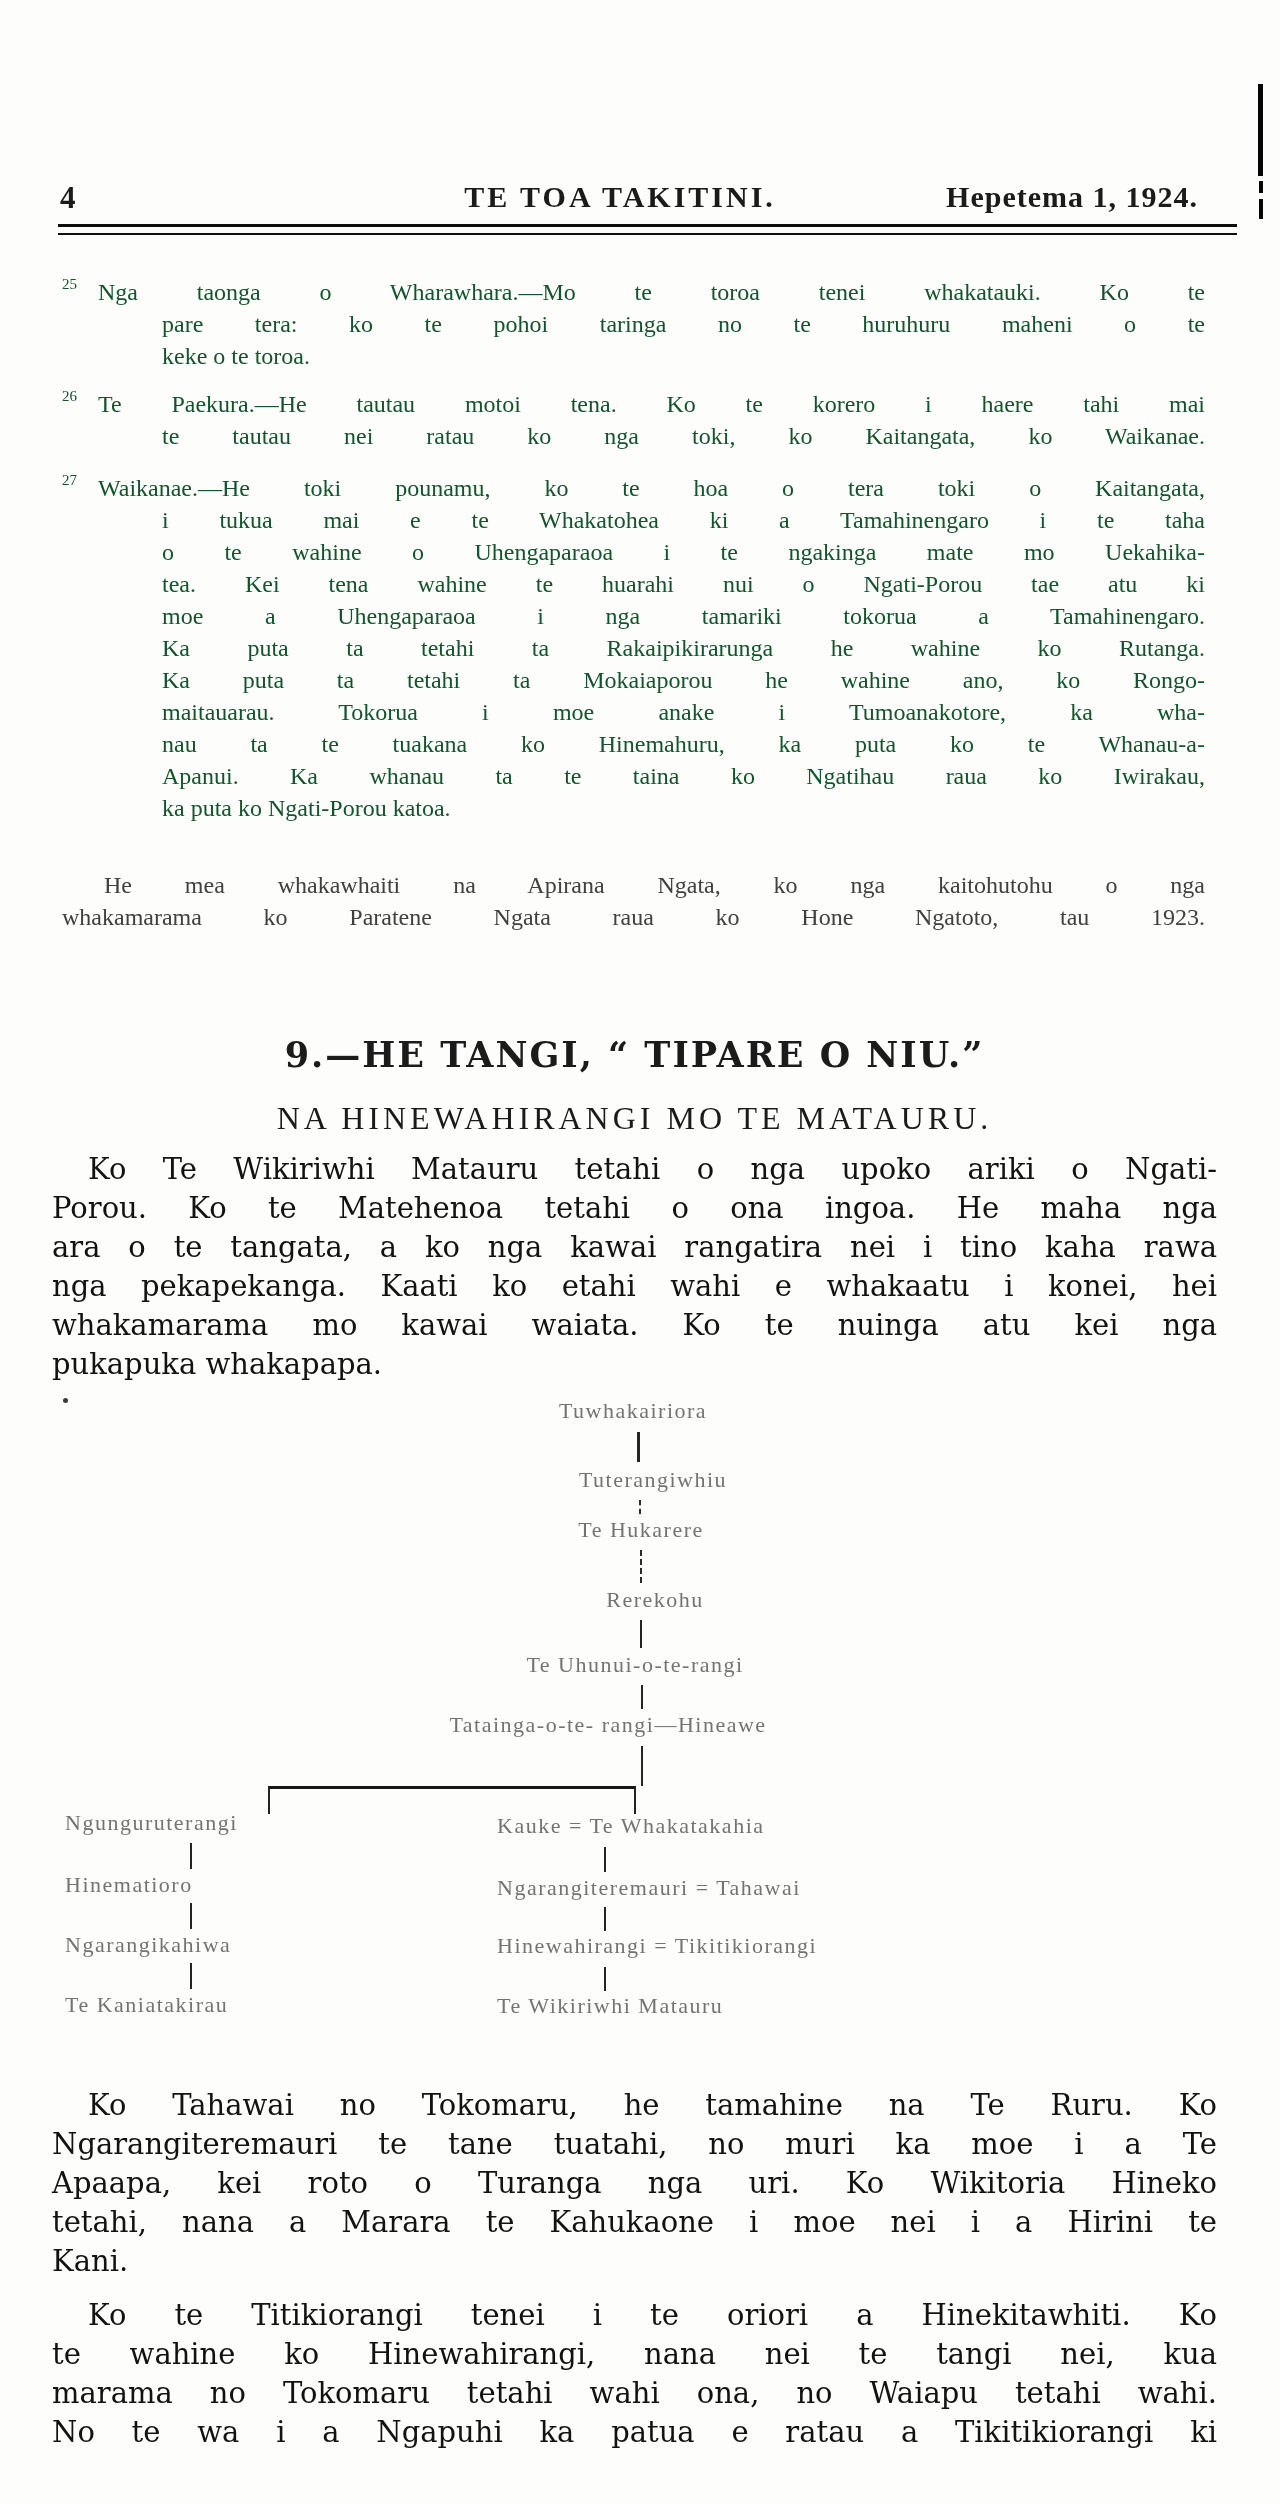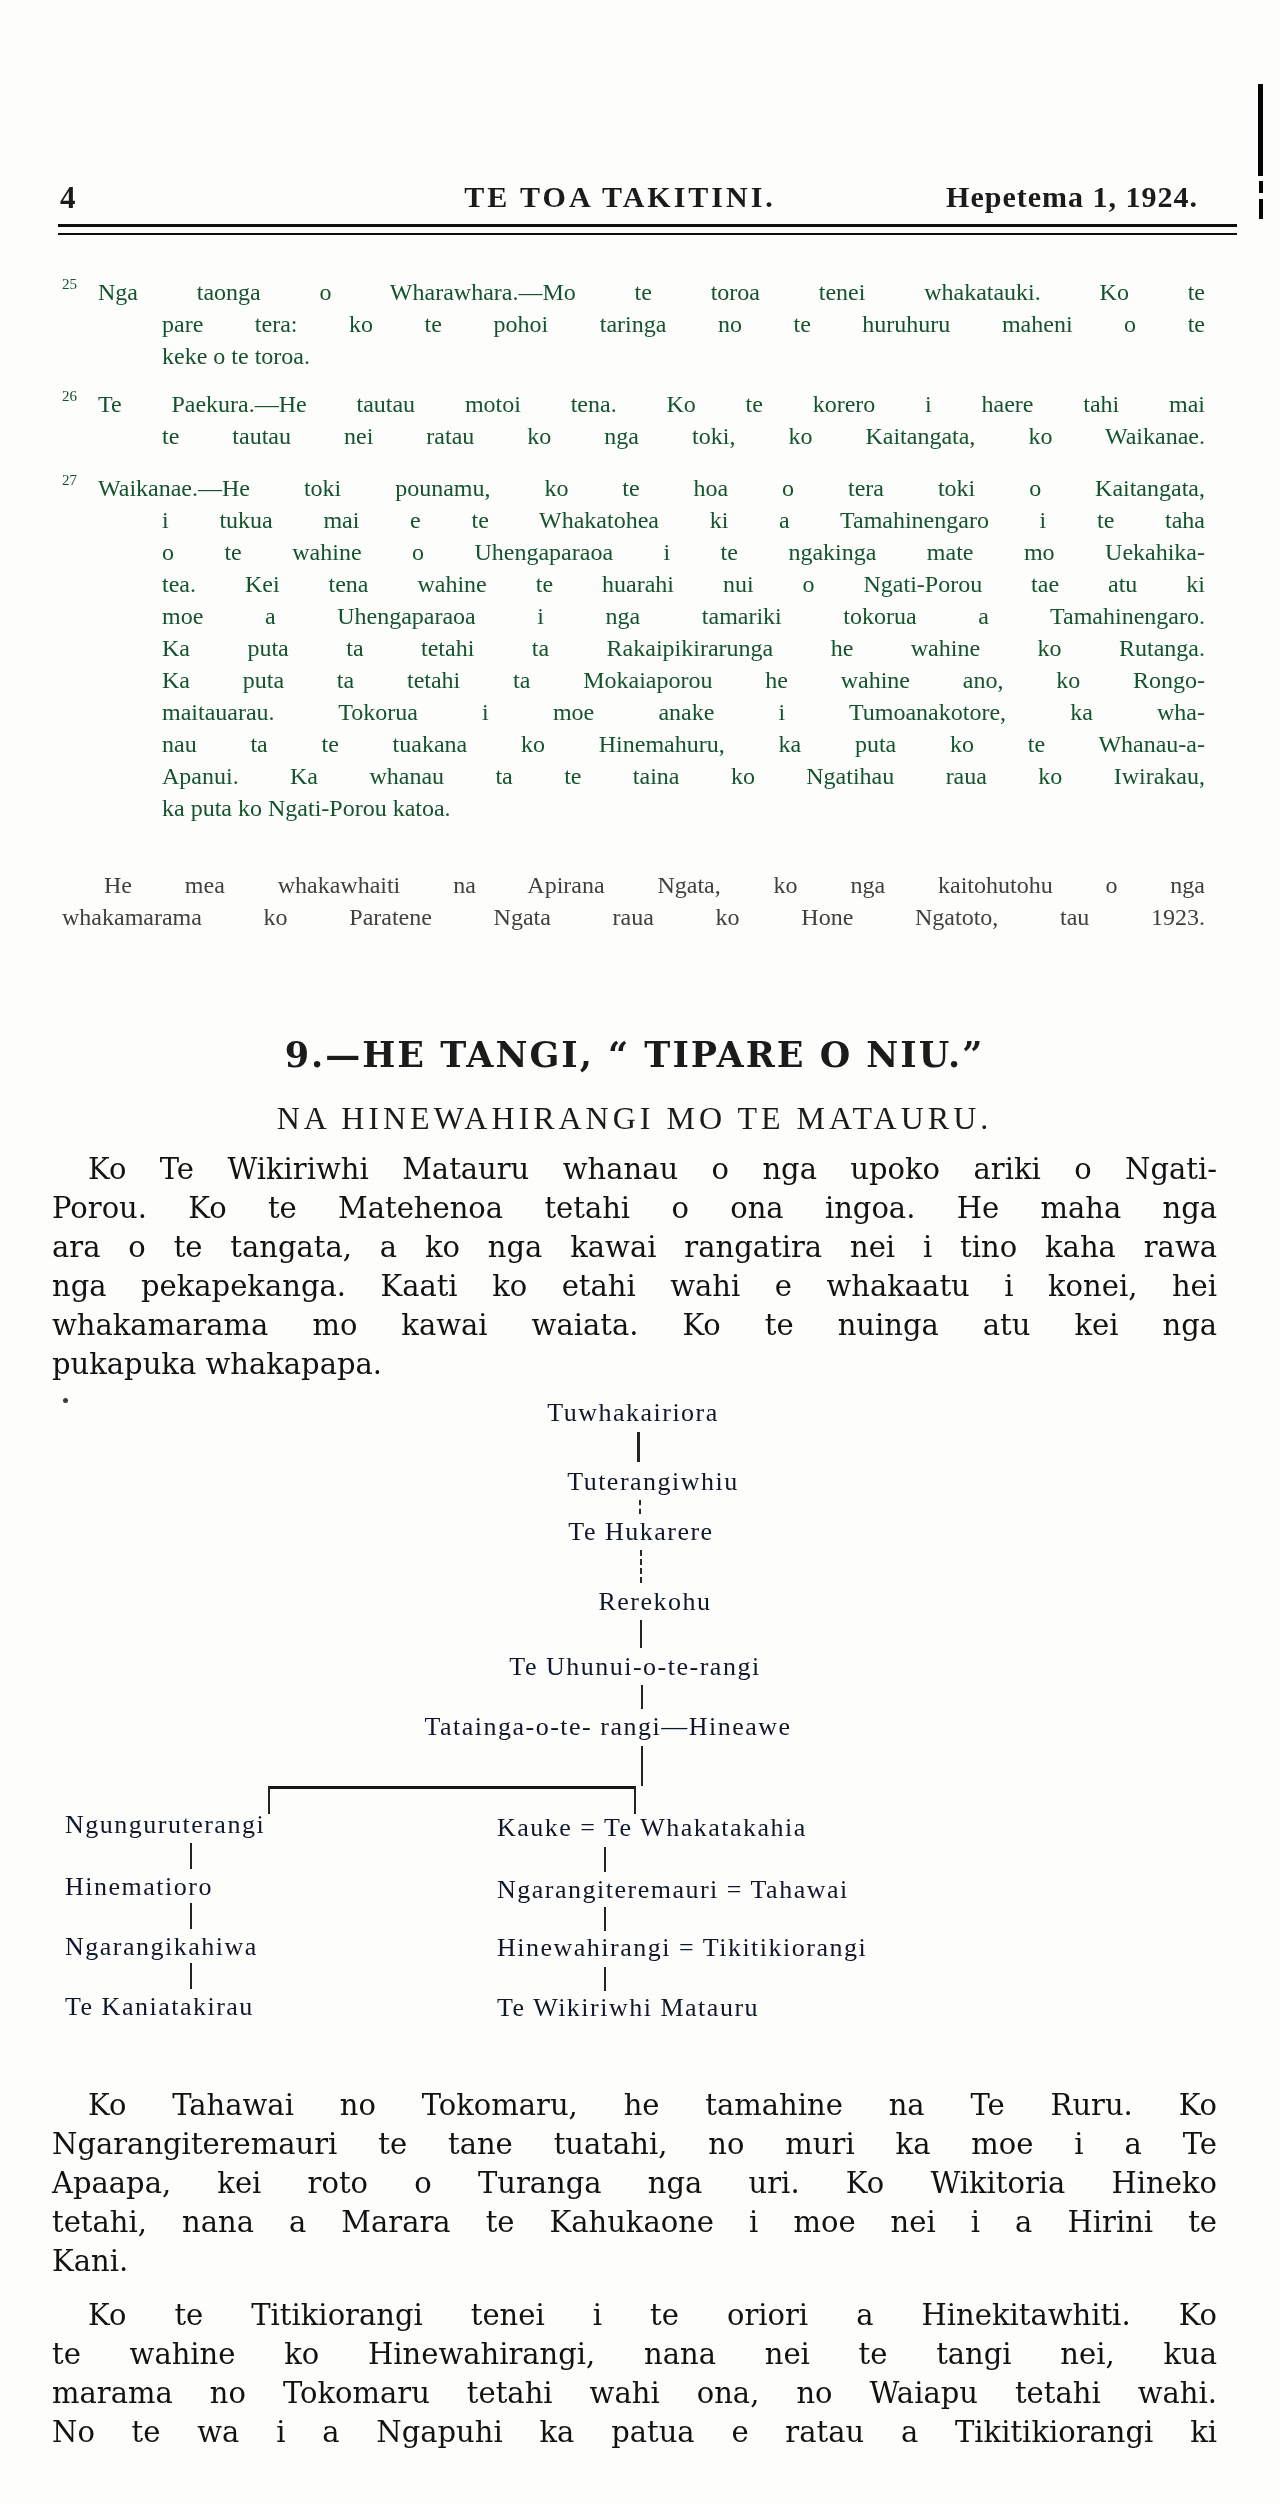--- a/index.html
+++ b/index.html
@@ -42,21 +42,21 @@
   
   .section-heading { left:52px; top:1034px; width:1165px; text-align:center; font-size:35px; font-weight:bold; letter-spacing:2px; font-family:"DejaVu Serif","Liberation Serif",serif; }
   .section-subheading { left:52px; top:1100px; width:1165px; text-align:center; font-size:32px; letter-spacing:4px; }
   .body-para { left:52px; top:0; width:1165px; font-size:29px; line-height:39px; color:#121212; font-family:"DejaVu Serif","Liberation Serif",serif; }
   .body-para .jline:first-child { text-indent:36px; }
   .intro-para  { top:1150px; }
   .tahawai-para{ top:2086px; }
   .final-para  { top:2296px; }
 
   
-  .wname { position:absolute; font-size:26px; letter-spacing:1.5px; white-space:nowrap; color:#0f172a;font-family:Liberation Serif, serif; }
+  .wname { position:absolute; font-size:22px; letter-spacing:1.5px; white-space:nowrap; color:#737373;font-family:Liberation Serif, serif; }
   .wname.centered { transform:translateX(-50%); }
   .vline { position:absolute; width:2px; background:#242424; }
   .vline.dashed { width:0; background:none; border-left:2px dashed #2a2a2a; }
   .branch-line { position:absolute; left:268px; top:1786px; width:368px; height:3px; background:#161616; }
   .branch-tick { position:absolute; width:2px; height:27px; background:#242424; top:1787px; }
 
   
   .edge-line  { left:1258px; top:84px;  width:5px; height:92px; background:#050505; }
   .edge-dash1 { left:1259px; top:181px; width:4px; height:12px; background:#050505; }
   .edge-dash2 { left:1259px; top:199px; width:4px; height:20px; background:#050505; }
@@ -114,21 +114,21 @@
 
   <div class="abs attribution-paragraph force-just">
       <div class="jline">He mea whakawhaiti na Apirana Ngata, ko nga kaitohutohu o nga</div>
       <div class="jline cont last">whakamarama ko Paratene Ngata raua ko Hone Ngatoto, tau 1923.</div>
     </div>
 
   <div class="abs section-heading">9.—HE TANGI, “ TIPARE O NIU.”</div>
   <div class="abs section-subheading">NA HINEWAHIRANGI MO TE MATAURU.</div>
 
   <div class="abs body-para intro-para">
-      <div class="jline">Ko Te Wikiriwhi Matauru whanau o nga upoko ariki o Ngati-</div>
+      <div class="jline">Ko Te Wikiriwhi Matauru tetahi o nga upoko ariki o Ngati-</div>
       <div class="jline cont">Porou. Ko te Matehenoa tetahi o ona ingoa. He maha nga</div>
       <div class="jline cont">ara o te tangata, a ko nga kawai rangatira nei i tino kaha rawa</div>
       <div class="jline cont">nga pekapekanga. Kaati ko etahi wahi e whakaatu i konei, hei</div>
       <div class="jline cont">whakamarama mo kawai waiata. Ko te nuinga atu kei nga</div>
       <div class="jline cont last">pukapuka whakapapa.</div>
     </div>
 
   <div>
 
     <div class="wname centered" style="left:633px; top:1398px;">Tuwhakairiora</div>

